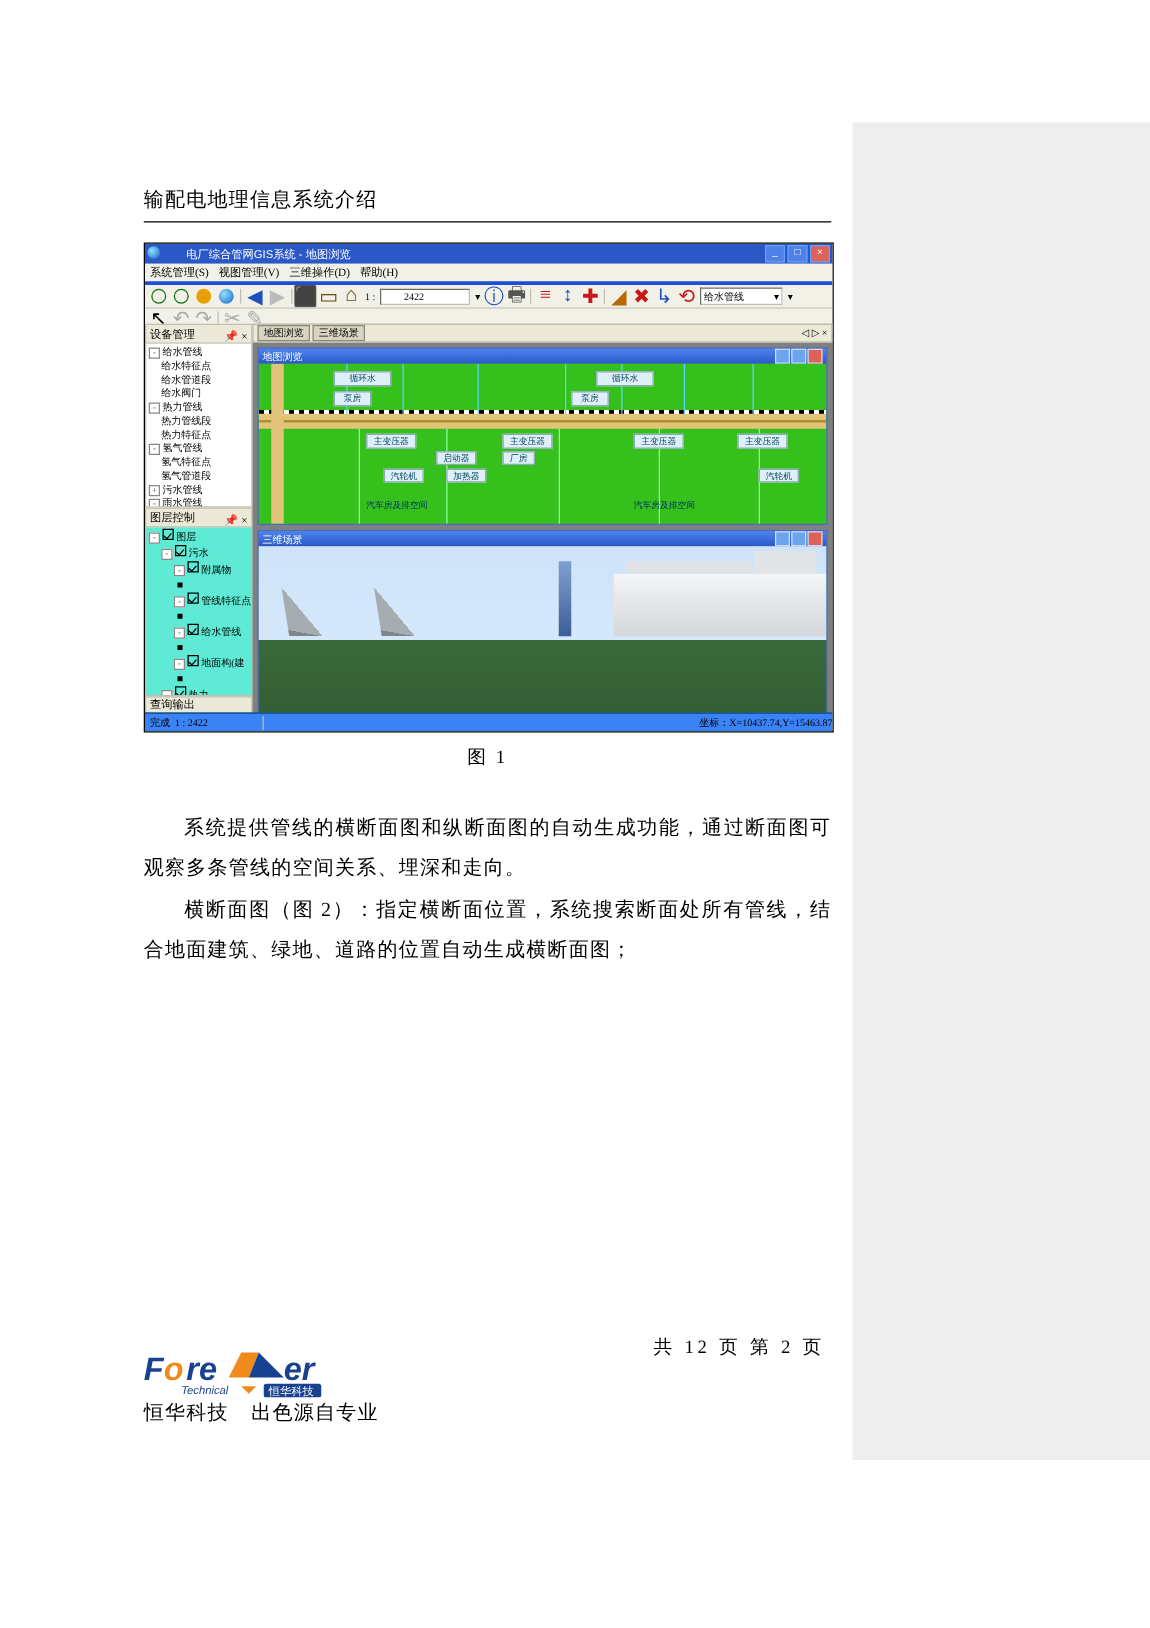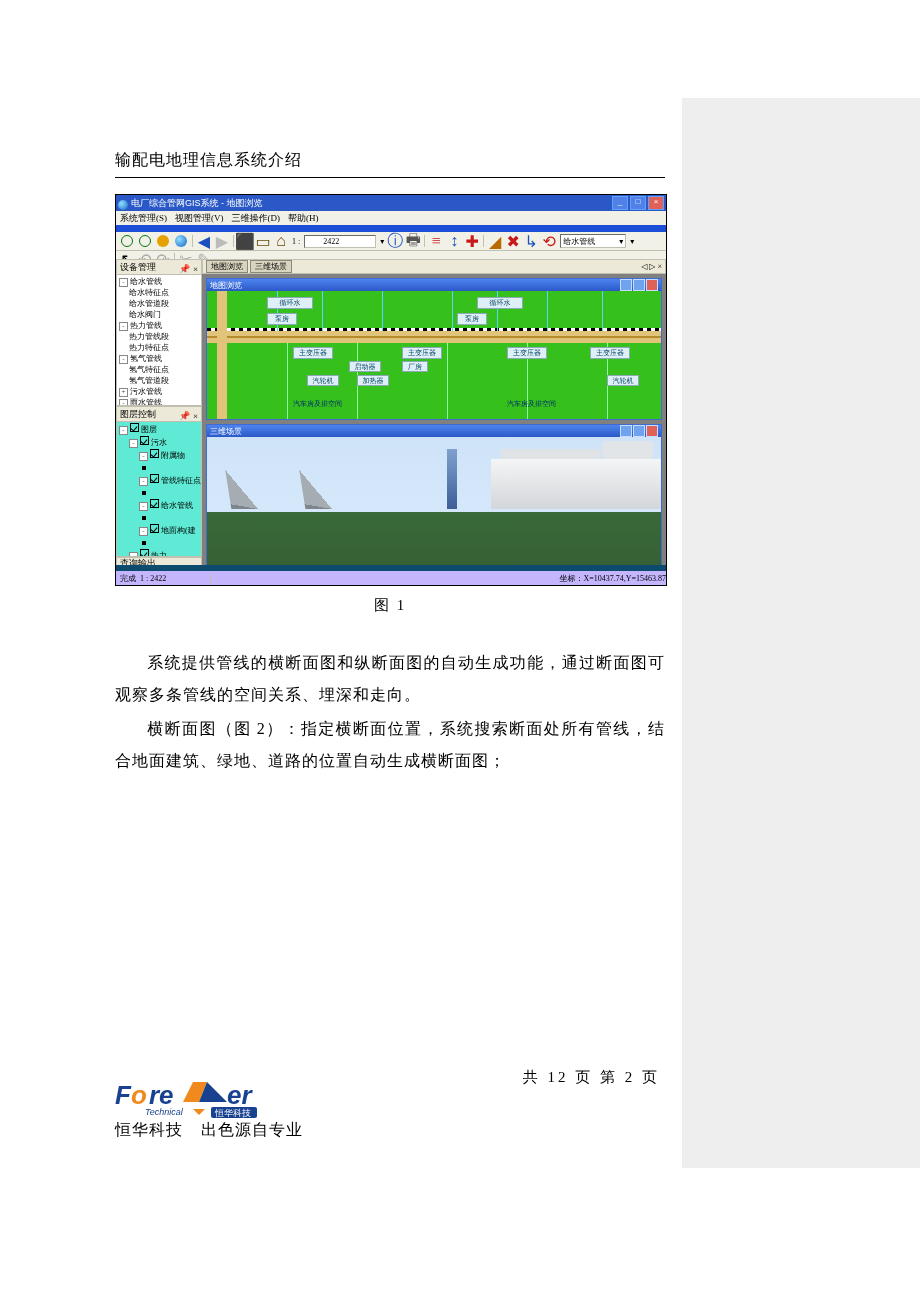--- a/index.html
+++ b/index.html
@@ -4,26 +4,26 @@
 <style>
 html,body{margin:0;padding:0;background:#fff;font-family:"SimSun","Songti SC",serif;color:#000}
 .doc-page{width:920px;min-height:1302px;margin:0 auto;position:relative;box-sizing:border-box;background:#fff}
 .right-gutter{position:absolute;top:98px;right:0;width:238px;height:1070px;background:#eee}
 .content{position:relative;margin:0 255px 0 115px;padding-top:150px}
 .header-title{text-align:left;font-size:16px;letter-spacing:1px}
 .header-rule{border:none;border-top:1px solid #000;margin:6px 0 16px 0}
 
 .shot{width:550px;height:390px;border:1px solid #000;position:relative;background:#ece9d8;overflow:hidden}
 .chrome-titlebar{height:16px;background:#2a59c7;display:flex;align-items:center;justify-content:space-between;color:#fff;font-family:Arial,sans-serif;font-size:9px;padding:0 2px}
-.titlebar-left{display:flex;align-items:flex-end;gap:3px}
+.titlebar-left{display:flex;align-items:flex-start;gap:21px}
 .globe{width:10px;height:10px;border-radius:50%;background:radial-gradient(circle at 35% 35%,#8fe0ff,#1663c3)}
 .win-btns{display:flex;gap:2px}
 .win-btn{width:14px;height:12px;background:#4f81e6;border:1px solid #64a0ff;font-size:8px;line-height:10px;text-align:center;color:#fff}
 .win-btn.close{background:#df6157}
-.menubar{height:14px;background:#f2f1e8;display:flex;align-items:center;padding:0 4px;gap:8px;font-size:9px;color:#000;border-bottom:7px solid #1d4ed8}
+.menubar{height:14px;background:#f2f1e8;display:flex;align-items:center;padding:0 4px;gap:8px;font-size:9px;color:#000;border-bottom:3px solid #1d4ed8}
 .toolbar{height:18px;background:#f2f1e8;display:flex;align-items:center;padding:0 4px;gap:4px;border-bottom:1px solid #c0c0b0}
 .toolbar2{height:16px;background:#f2f1e8;display:flex;align-items:center;padding:0 4px;gap:4px;border-bottom:1px solid #c0c0b0}
 .ticon{width:14px;height:14px;display:flex;align-items:center;justify-content:center}
 .circ{width:10px;height:10px;border-radius:50%;border:1.5px solid}
 .tsep{width:1px;height:12px;background:#c0c0b0}
 .tb-input{height:11px;border:1px inset #c0c0b0;background:#fff;font-size:8px;padding:0 18px;display:inline-flex;align-items:center}
 .tb-combo{height:12px;width:60px;border:1px inset #c0c0b0;background:#fff;font-size:8px;display:flex;align-items:center;justify-content:space-between;padding:0 2px}
 .sm{font-size:8px;color:#000}
 .app-body{position:absolute;top:64px;left:0;right:0;bottom:14px;display:flex}
 .left-col{width:86px;display:flex;flex-direction:column}
@@ -55,21 +55,21 @@
 .lbl{position:absolute;font-size:7px;color:#002a6e}
 .view3d{margin:0 4px 4px 4px;border:1px solid #3e6bcf;position:relative}
 .v3-canvas{height:136px;background:linear-gradient(#cfe3f8 0%,#d5e8fb 55%,#3a6a39 55%,#355e34 100%);position:relative;overflow:hidden}
 .tower{position:absolute;bottom:64px;width:70px;height:76px;background:conic-gradient(from 200deg at 50% 100%,#585e63 0 45deg,#7f868b 45deg 80deg,#a5adb2 80deg 120deg,transparent 120deg);clip-path:polygon(12% 100%,0 30%,50% 0,100% 30%,88% 100%)}
 .t1{left:16px}
 .t2{left:90px}
 .pylon{position:absolute;left:240px;bottom:64px;width:10px;height:60px;background:linear-gradient(#7fa1d0,#3d5e96)}
 .building{position:absolute;right:0;bottom:64px;width:170px;height:50px;background:linear-gradient(#f4f5f6,#d3d6da)}
 .building::before{content:"";position:absolute;top:-10px;left:10px;right:60px;height:10px;background:#e0e3e6}
 .building::after{content:"";position:absolute;top:-18px;right:8px;width:50px;height:18px;background:#e2e5e8}
-.status{position:absolute;left:0;right:0;bottom:0;height:14px;background:#c4b5fd;border-top:6px solid #0c4a6e;display:flex;align-items:center;font-size:8px;color:#000}
+.status{position:absolute;left:0;right:0;bottom:0;height:14px;background:#3b82f6;border-top:1px solid #0c4a6e;display:flex;align-items:center;font-size:8px;color:#000}
 .status .cl{flex:0 0 90px;padding-left:4px;border-right:1px solid #c0c0b0}
 .status .cm{flex:1;text-align:right}
 
 .fig-caption{text-align:center;font-size:15px;margin:10px 0 32px 0;letter-spacing:2px}
 .section-title{font-size:19px;font-weight:bold;letter-spacing:3px;margin:0 0 22px 0}
 .body-p{font-size:16px;line-height:2;text-align:justify;margin:0 0 2px 0;letter-spacing:1px}
 .body-p .indent{display:inline-block;width:2em}
 .page-number{position:absolute;right:260px;top:1068px;font-size:15px;letter-spacing:3px}
 .logo-block{position:absolute;left:115px;top:1080px}
 .logo-svg{display:block}

